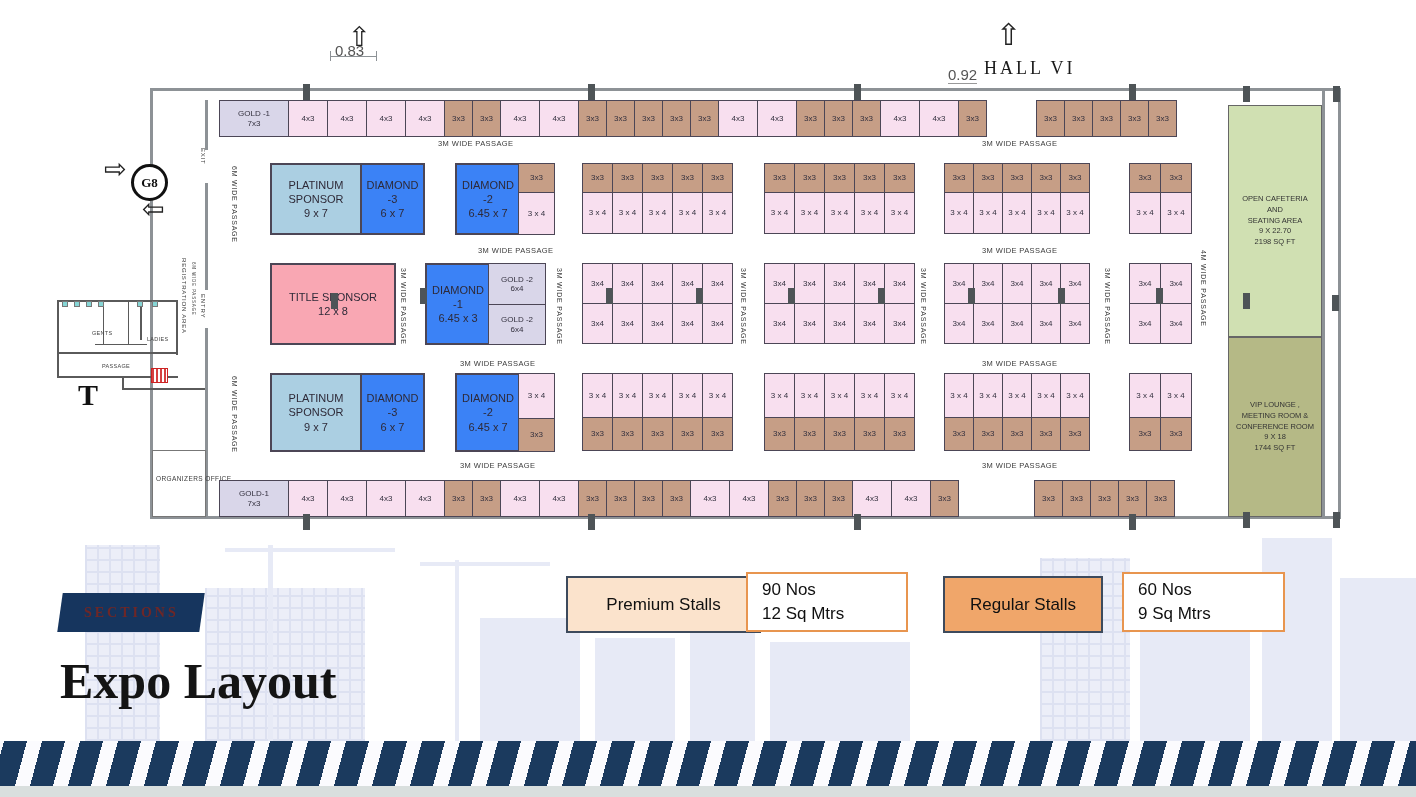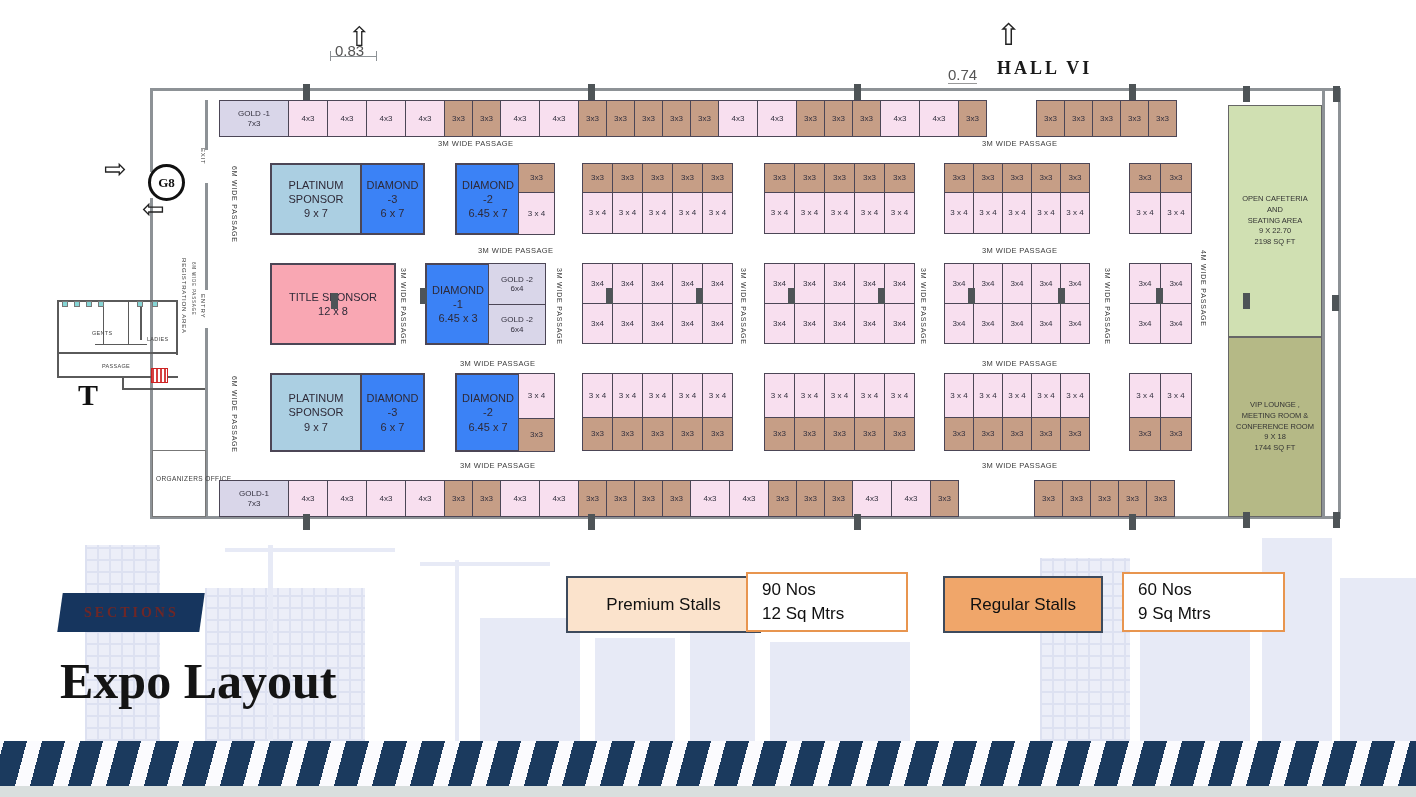--- a/index.html
+++ b/index.html
@@ -36,22 +36,22 @@
   .bg-platinum{background:#abcfe2;}
   .bg-diamond{background:#3b82f6;}
   .bg-title{background:#f9a7b3;}
   .bg-cafe{background:#d0e0b2;}
   .bg-vip{background:#b5b986;}
   
   .htext{position:absolute;font-size:7.5px;letter-spacing:.4px;color:#3a3a3a;white-space:nowrap;}
   .vtext{position:absolute;writing-mode:vertical-rl;font-size:7px;letter-spacing:.8px;color:#3a3a3a;white-space:nowrap;}
   .arrow{position:absolute;color:#222;font-size:27px;line-height:1;}
   .dimtext{position:absolute;font-size:15px;color:#555;}
-  .hall-title{position:absolute;font-family:"Liberation Serif",serif;font-weight:bold;
-              font-size:18px;letter-spacing:3px;color:#1a1a1a;margin-left:13px;}
+  .hall-title{position:absolute;font-family:"Liberation Serif",serif;font-weight:normal;
+              font-size:18px;letter-spacing:3px;color:#1a1a1a;}
   .gate{position:absolute;width:31px;height:31px;border:3px solid #111;border-radius:50%;
         background:#fff;display:flex;align-items:center;justify-content:center;
         font-family:"Liberation Serif",serif;font-weight:bold;font-size:13px;color:#111;}
   .tmark{position:absolute;font-family:"Liberation Serif",serif;font-weight:bold;font-size:30px;color:#111;}
   
   .tline{position:absolute;background:#5a5a5a;}
   .tsq{position:absolute;width:6px;height:6px;background:#86d6d6;border:1px solid #777;box-sizing:border-box;}
   .tlabel{position:absolute;font-size:5.5px;color:#444;letter-spacing:.3px;}
   .hatch-red{position:absolute;border:1px solid #cc2222;
              background:repeating-linear-gradient(90deg,#d54040 0 2px,#fff 2px 4px);}
@@ -115,24 +115,24 @@
   <div class="orgbox" style="left:152px;top:450px;width:54px;height:67px;"></div>
 
   <div class="arrow" style="left:348px;top:24px;">⇧</div>
   <div class="arrow" style="left:996px;top:20px;font-size:30px;">⇧</div>
   <div class="arrow" style="left:104px;top:156px;">⇨</div>
   <div class="arrow" style="left:142px;top:196px;">⇦</div>
   <div class="dimtext" style="left:335px;top:42px;">0.83</div>
   <div class="wall" style="left:330px;top:56px;width:46px;height:1px;"></div>
   <div class="wall" style="left:330px;top:51px;width:1px;height:10px;"></div>
   <div class="wall" style="left:376px;top:51px;width:1px;height:10px;"></div>
-  <div class="dimtext" style="left:948px;top:66px;border-bottom:1px solid #999;">0.74</div>
+  <div class="dimtext" style="left:948px;top:66px;border-bottom:1px solid #999;">0.92</div>
   <div class="hall-title" style="left:984px;top:58px;">HALL VI</div>
 
-  <div class="gate" style="left:148px;top:164px;">G8</div>
+  <div class="gate" style="left:131px;top:164px;">G8</div>
   <div class="tmark" style="left:78px;top:378px;">T</div>
 
   <div>
     <div class="tline" style="left:57px;top:300px;width:121px;height:2px;"></div>
     <div class="tline" style="left:57px;top:300px;width:2px;height:78px;"></div>
     <div class="tline" style="left:176px;top:300px;width:2px;height:55px;"></div>
     <div class="tline" style="left:57px;top:352px;width:121px;height:2px;"></div>
     <div class="tline" style="left:57px;top:376px;width:121px;height:2px;"></div>
     <div class="tline" style="left:140px;top:300px;width:2px;height:40px;"></div>
     <div class="tline" style="left:103px;top:302px;width:1px;height:42px;"></div>

